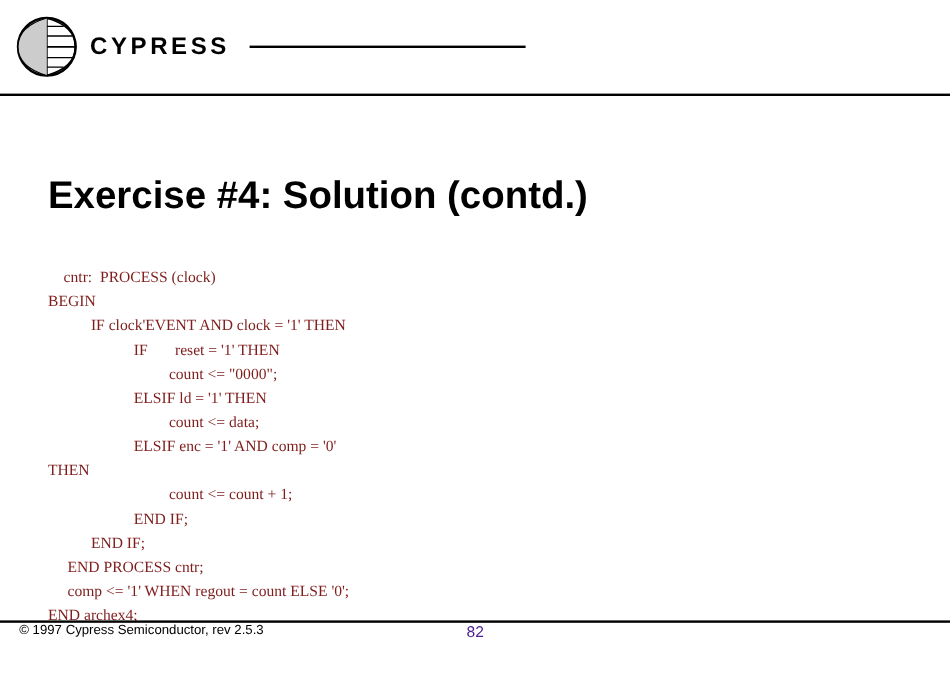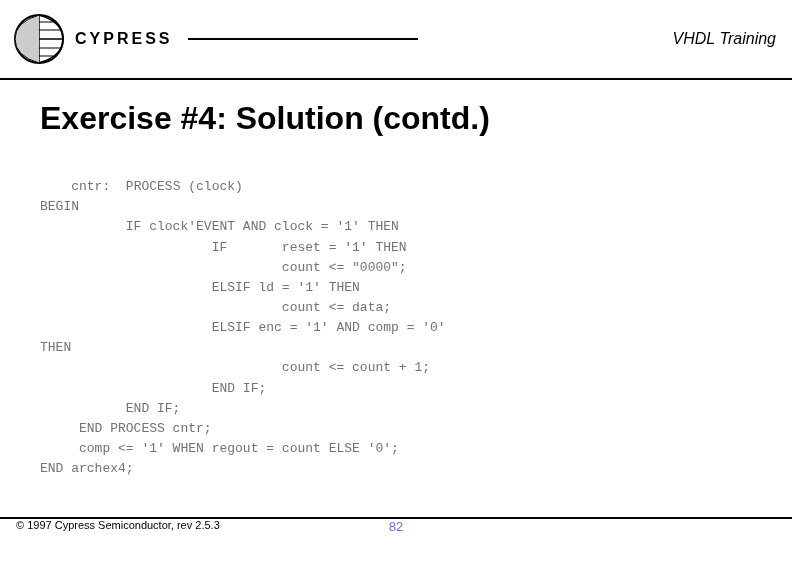--- a/index.html
+++ b/index.html
@@ -30,33 +30,34 @@
     .header-title {
       font-size: 16px;
       font-style: italic;
       color: #000;
       font-weight: normal;
     }
 
     
     .main-content {
       padding: 20px 40px 10px 40px;
+      margin-top: 44px;
     }
 
     .page-title {
       font-size: 32px;
       font-weight: bold;
       color: #000;
       margin-bottom: 20px;
     }
 
     .code-block {
-      font-family: Liberation Mono, monospace;
+      font-family: Liberation Serif, serif;
       font-size: 13px;
-      color: #737373;
+      color: #7f1d1d;
       line-height: 1.55;
       white-space: pre;
     }
 
     
     .footer {
       position: absolute;
       bottom: 0;
       left: 0;
       right: 0;
@@ -68,21 +69,21 @@
       padding: 0 16px;
     }
 
     .footer-copyright {
       font-size: 11px;
       color: #000;
     }
 
     .footer-page {
       font-size: 13px;
-      color: #8b5cf6;
+      color: #4c1d95;
       position: absolute;
       left: 50%;
       transform: translateX(-50%);
     }
 
     .ultra-logic-logo {
       display: flex;
       align-items: center;
     }
 
@@ -92,21 +93,21 @@
       align-items: center;
       gap: 8px;
     }
 
     .cypress-icon {
       width: 55px;
       height: 55px;
     }
 
     .cypress-text {
-      font-size: 16px;
+      font-size: 20px;
       font-weight: bold;
       letter-spacing: 3px;
       color: #000;
     }
 
     .logo-line {
       width: 230px;
       height: 2px;
       background: #000;
       margin-left: 8px;
@@ -134,21 +135,20 @@
 
       <path d="M27,3 Q3,10 3,27 Q3,44 27,51" fill="#ccc" stroke="#000" stroke-width="1"></path>
     </svg>
 
     <div>
       <div class="cypress-text">CYPRESS</div>
     </div>
     <div class="logo-line"></div>
   </div>
 
-  <div class="header-title">VHDL Training</div>
 </div>
 
 <div class="main-content">
   <h1 class="page-title">Exercise #4: Solution (contd.)</h1>
 
   <div class="code-block">
     <span>cntr:  PROCESS (clock)
 BEGIN
            IF clock'EVENT AND clock = '1' THEN
                       IF       reset = '1' THEN

